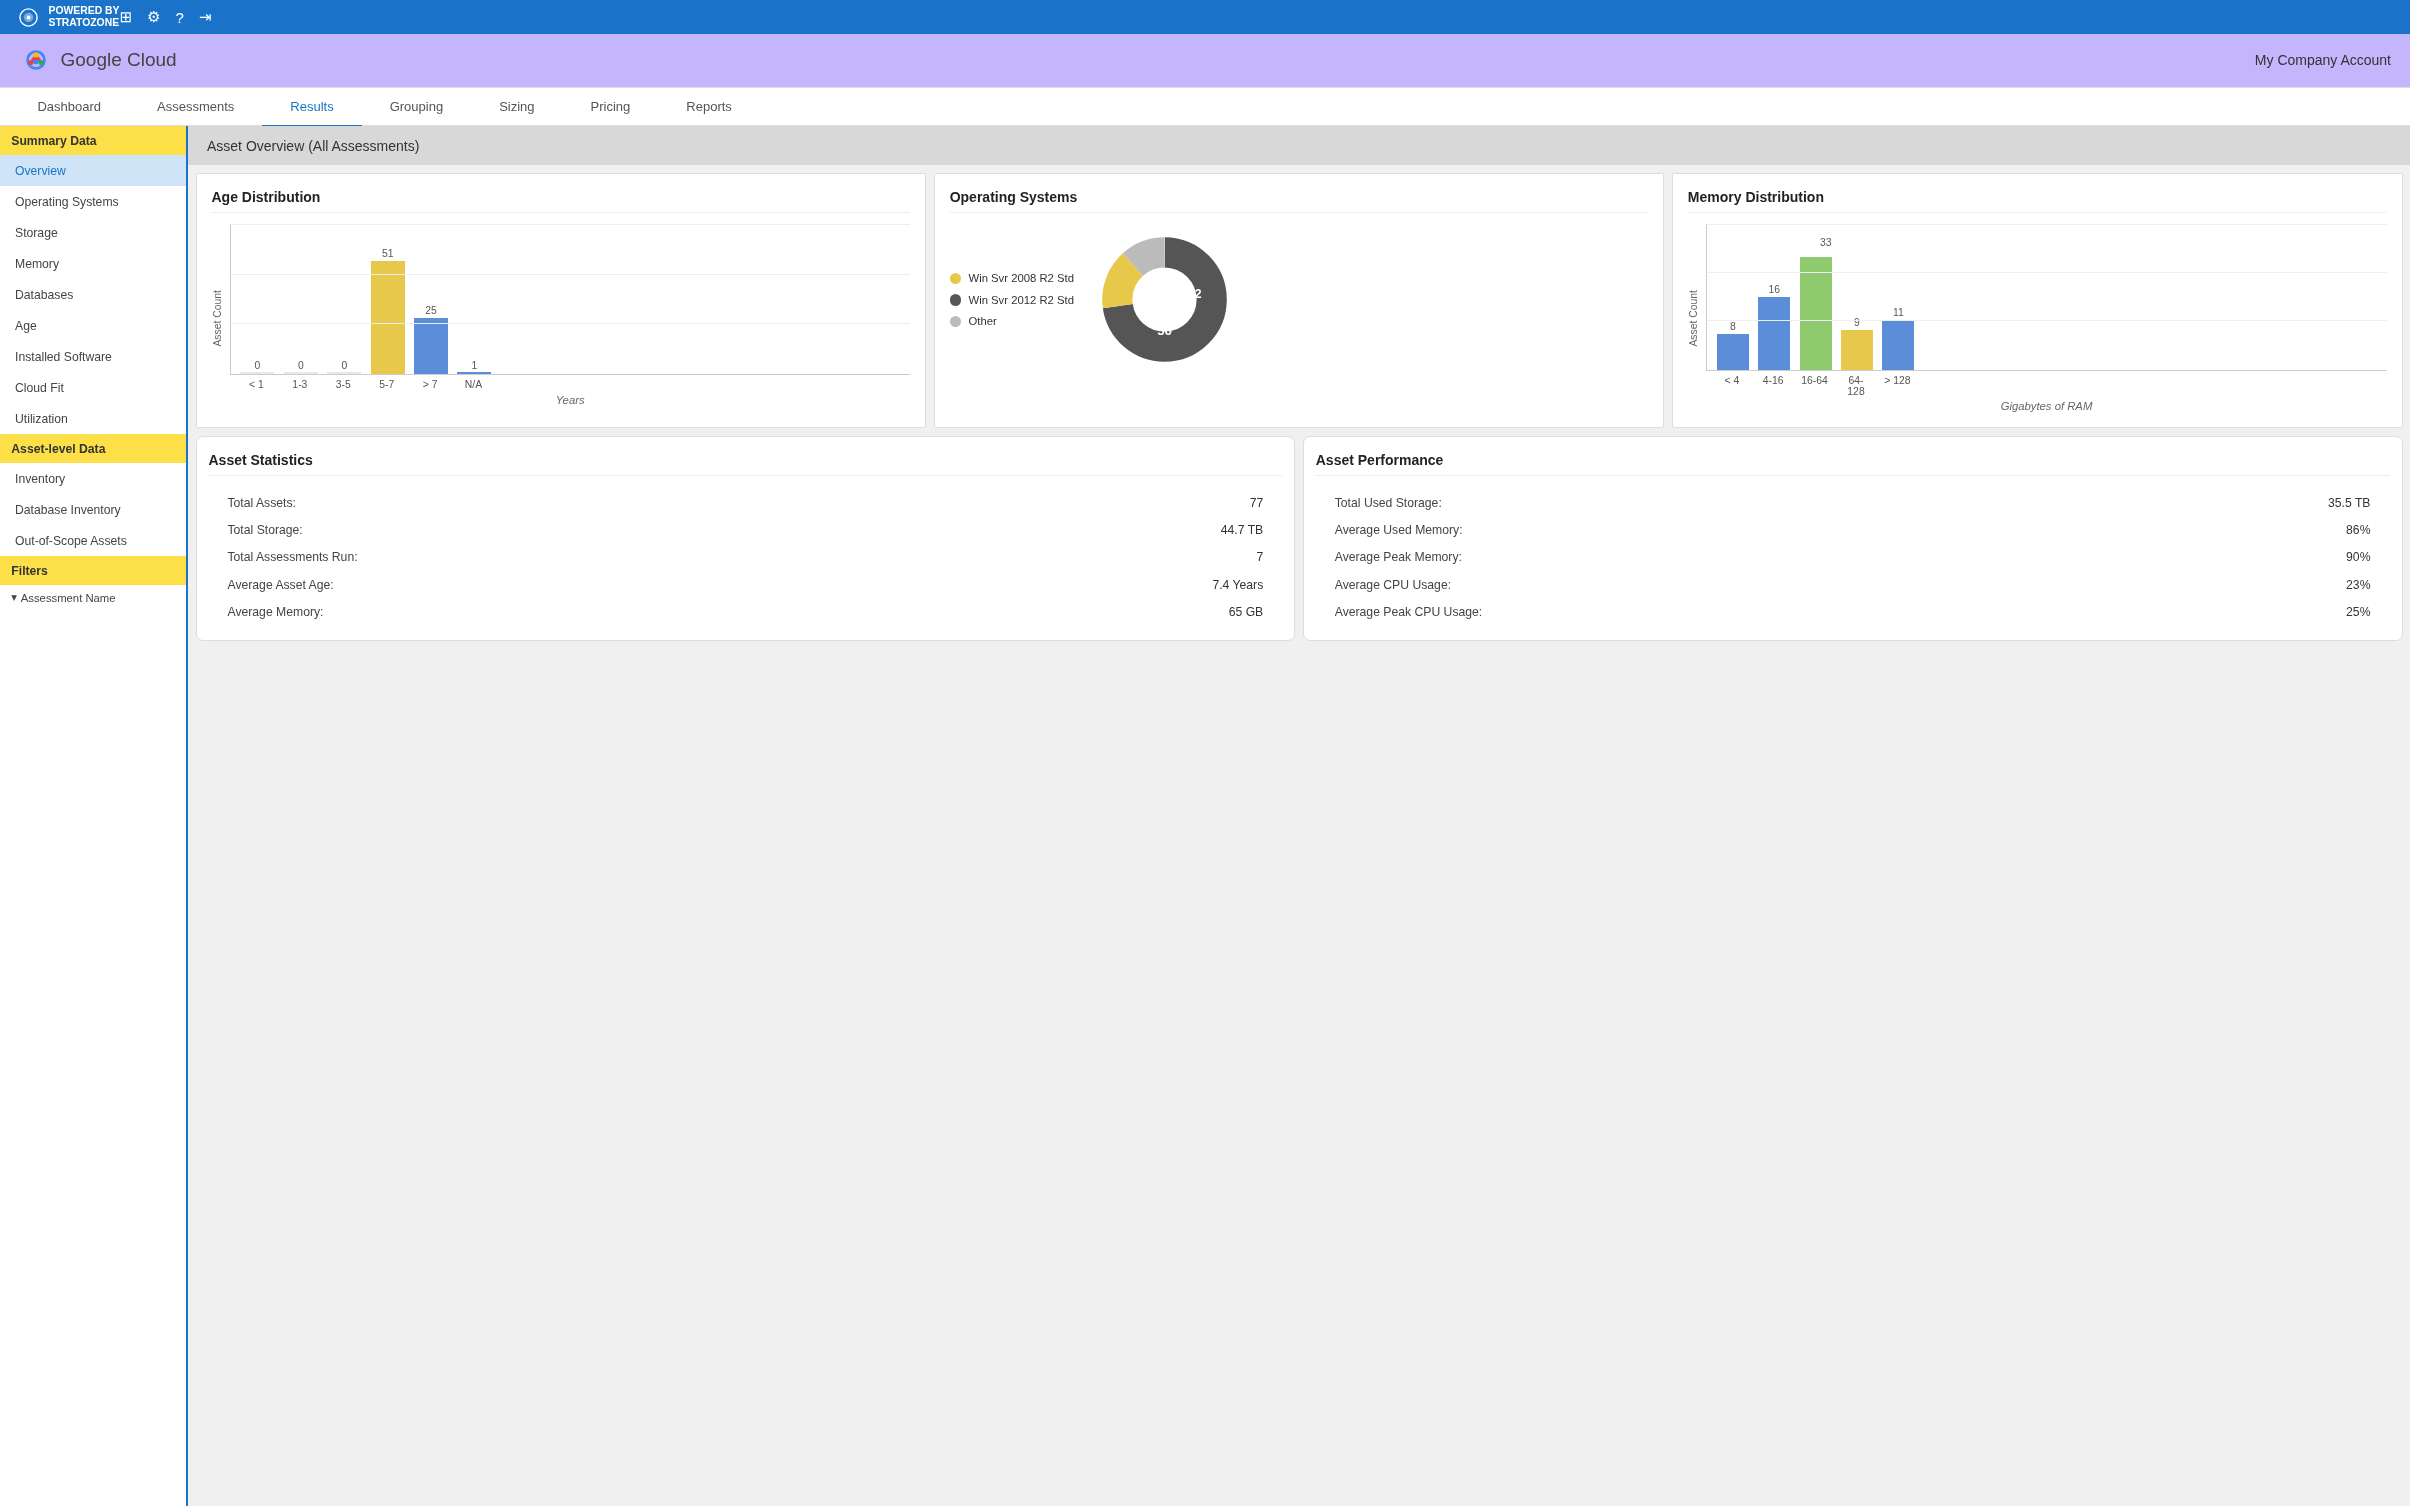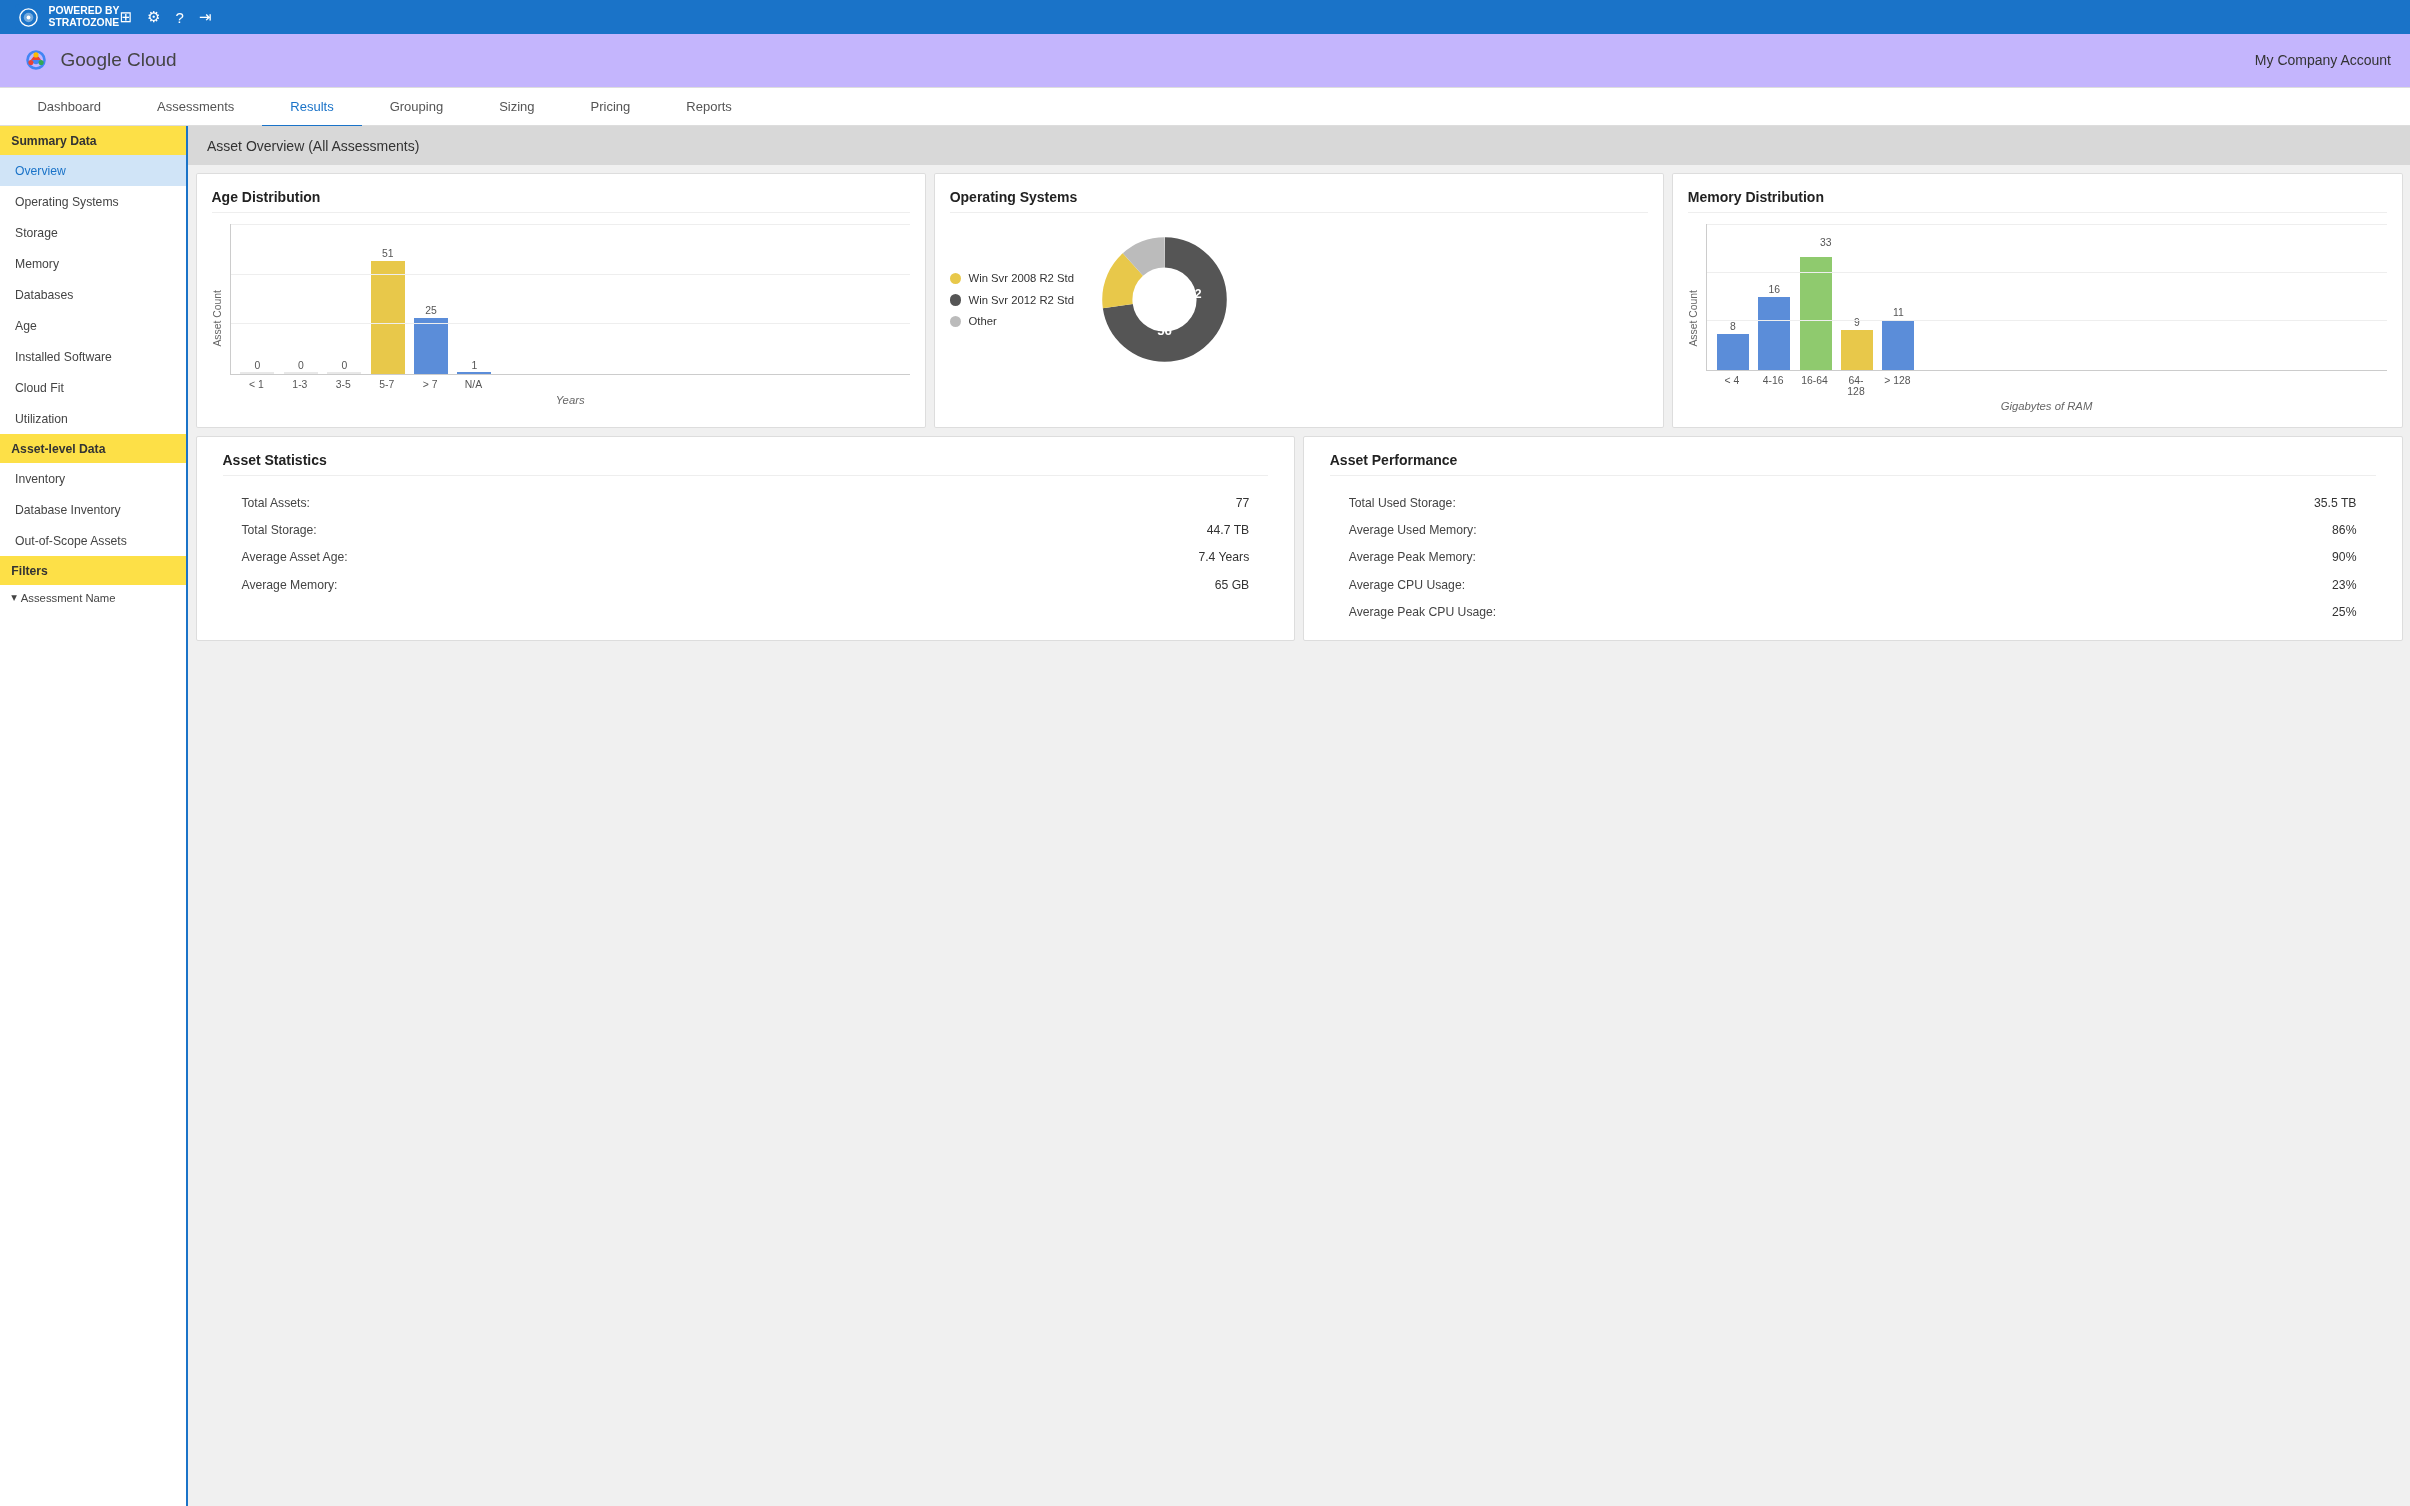--- a/index.html
+++ b/index.html
@@ -143,22 +143,22 @@
 
     
     .stats-row {
       display: flex;
       gap: 7.5px;
       padding: 0 7.5px 7.5px;
     }
     .stats-card {
       background: white;
       border: 0.9px solid #ddd;
-      border-radius: 2px;
-      padding: 15px 26px;
+      border-radius: 7px;
+      padding: 15px 12px;
       flex: 1;
     }
     .stats-title {
       font-size: 14px;
       font-weight: 600;
       color: #222;
       margin-bottom: 13px;
       padding-bottom: 7.5px;
       border-bottom: 0.9px solid #eee;
     }
@@ -415,20 +415,24 @@
         <div class="stats-title">Asset Statistics</div>
         <div class="stats-row-item">
           <span class="stats-label">Total Assets:</span>
           <span class="stats-value">77</span>
         </div>
         <div class="stats-row-item">
           <span class="stats-label">Total Storage:</span>
           <span class="stats-value">44.7 TB</span>
         </div>
         <div class="stats-row-item">
+          <span class="stats-label">Total Assessments Run:</span>
+          <span class="stats-value">7</span>
+        </div>
+        <div class="stats-row-item">
           <span class="stats-label">Average Asset Age:</span>
           <span class="stats-value">7.4 Years</span>
         </div>
         <div class="stats-row-item">
           <span class="stats-label">Average Memory:</span>
           <span class="stats-value">65 GB</span>
         </div>
       </div>
 
       <div class="stats-card">

